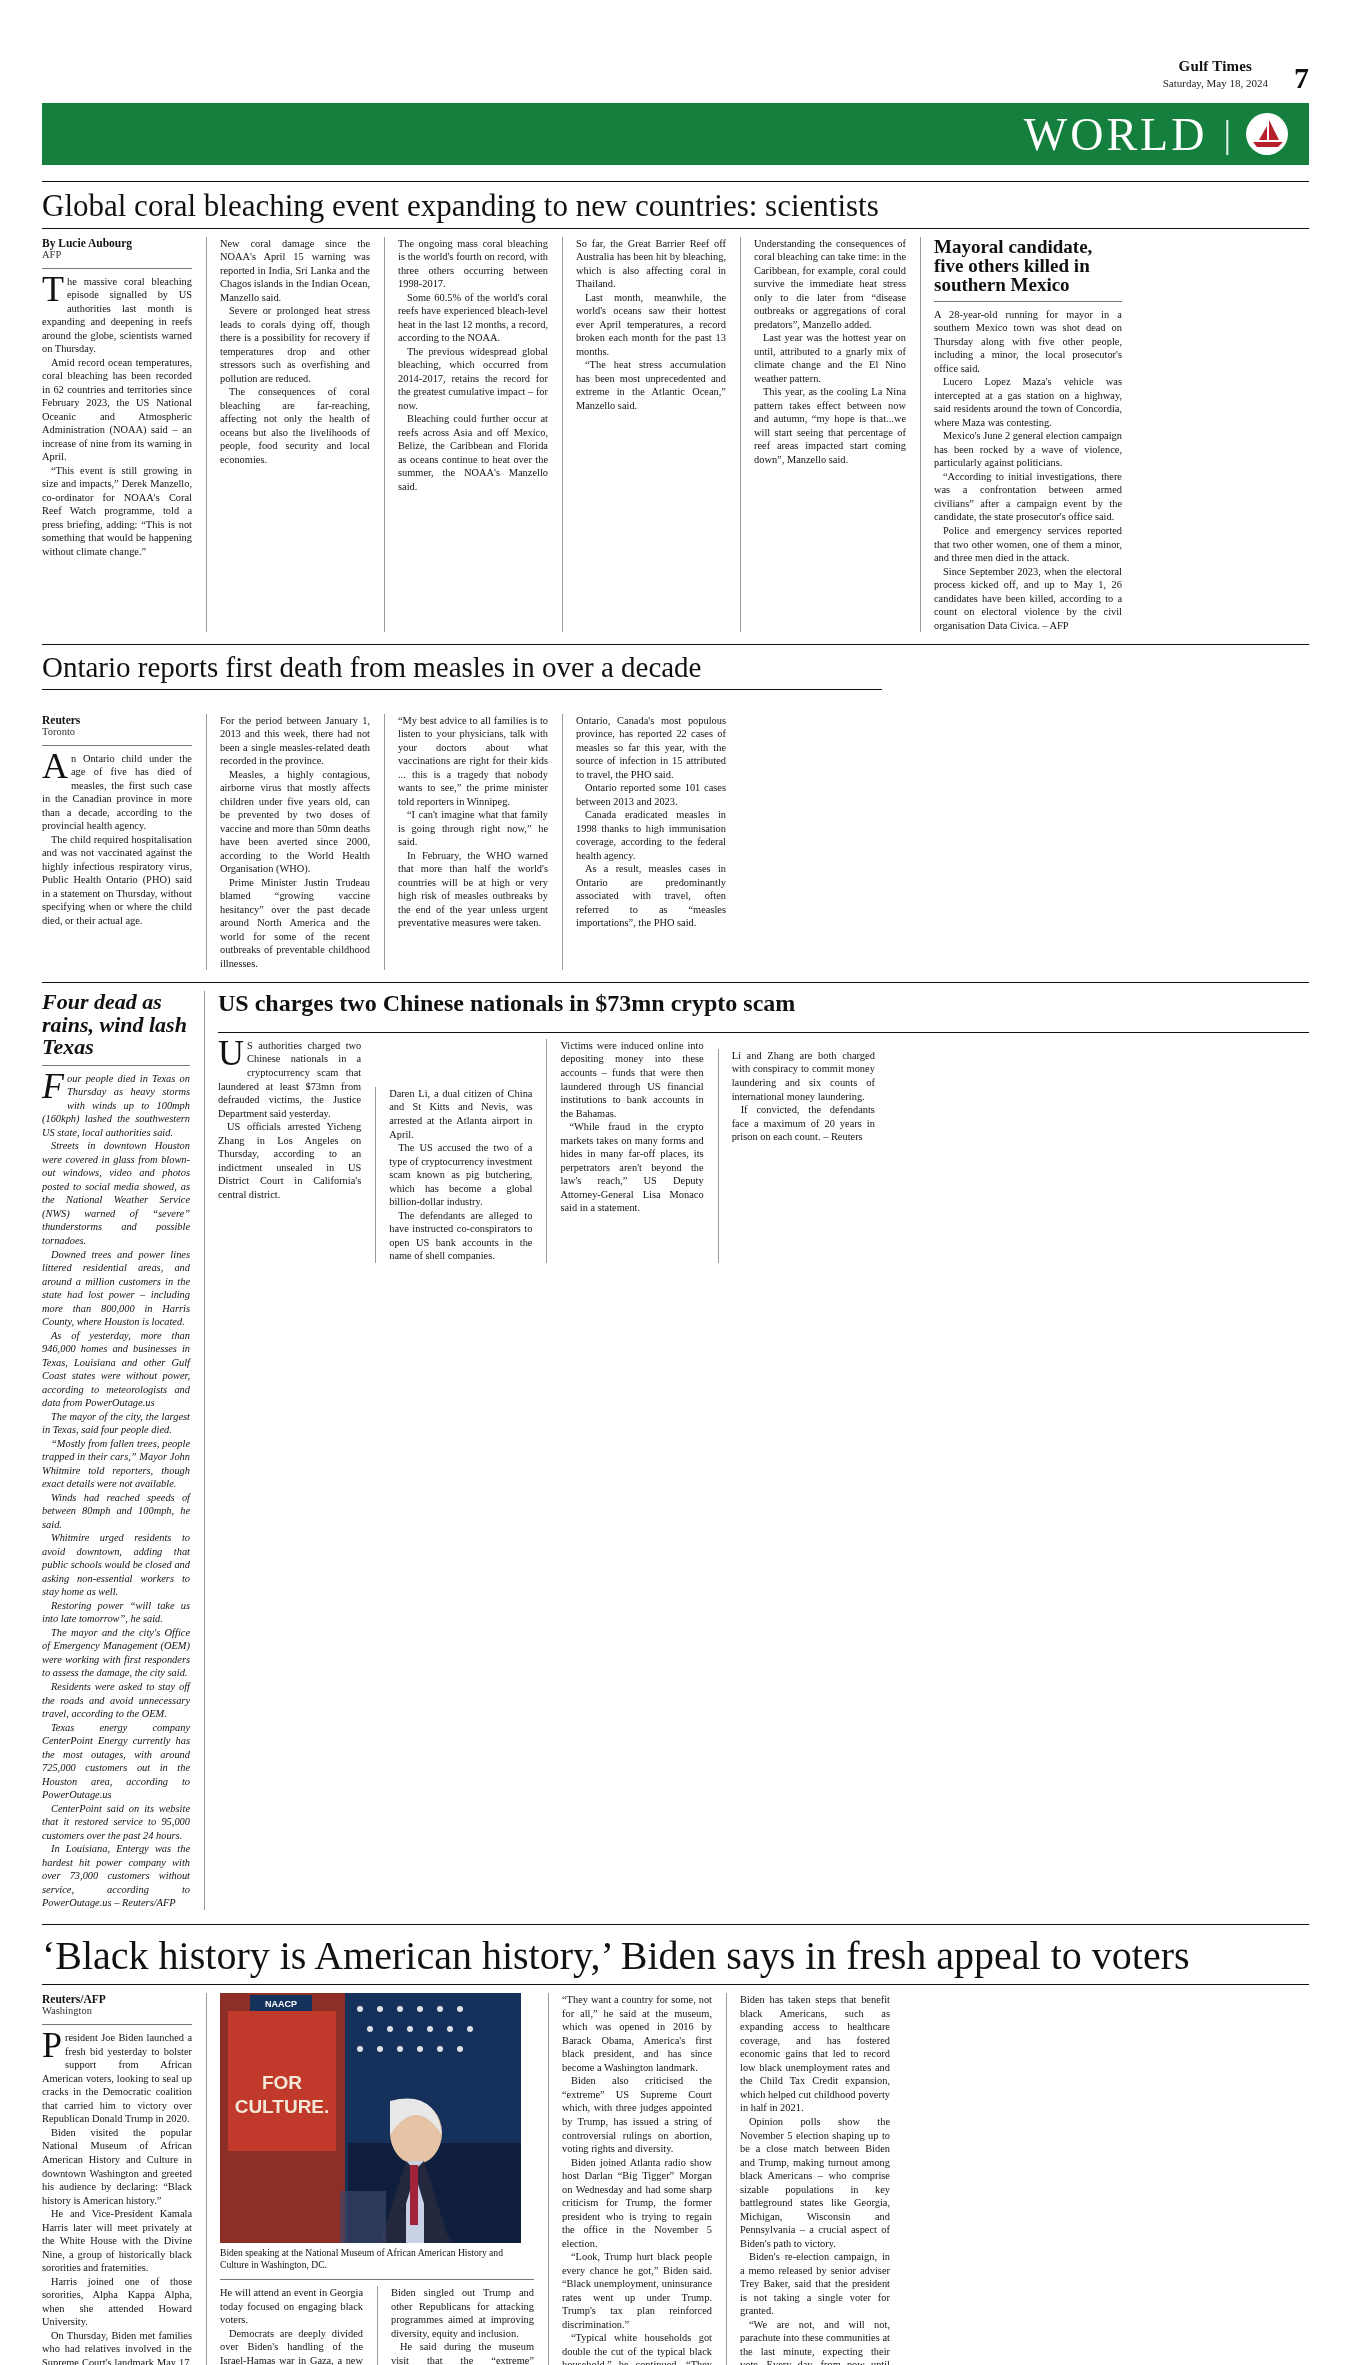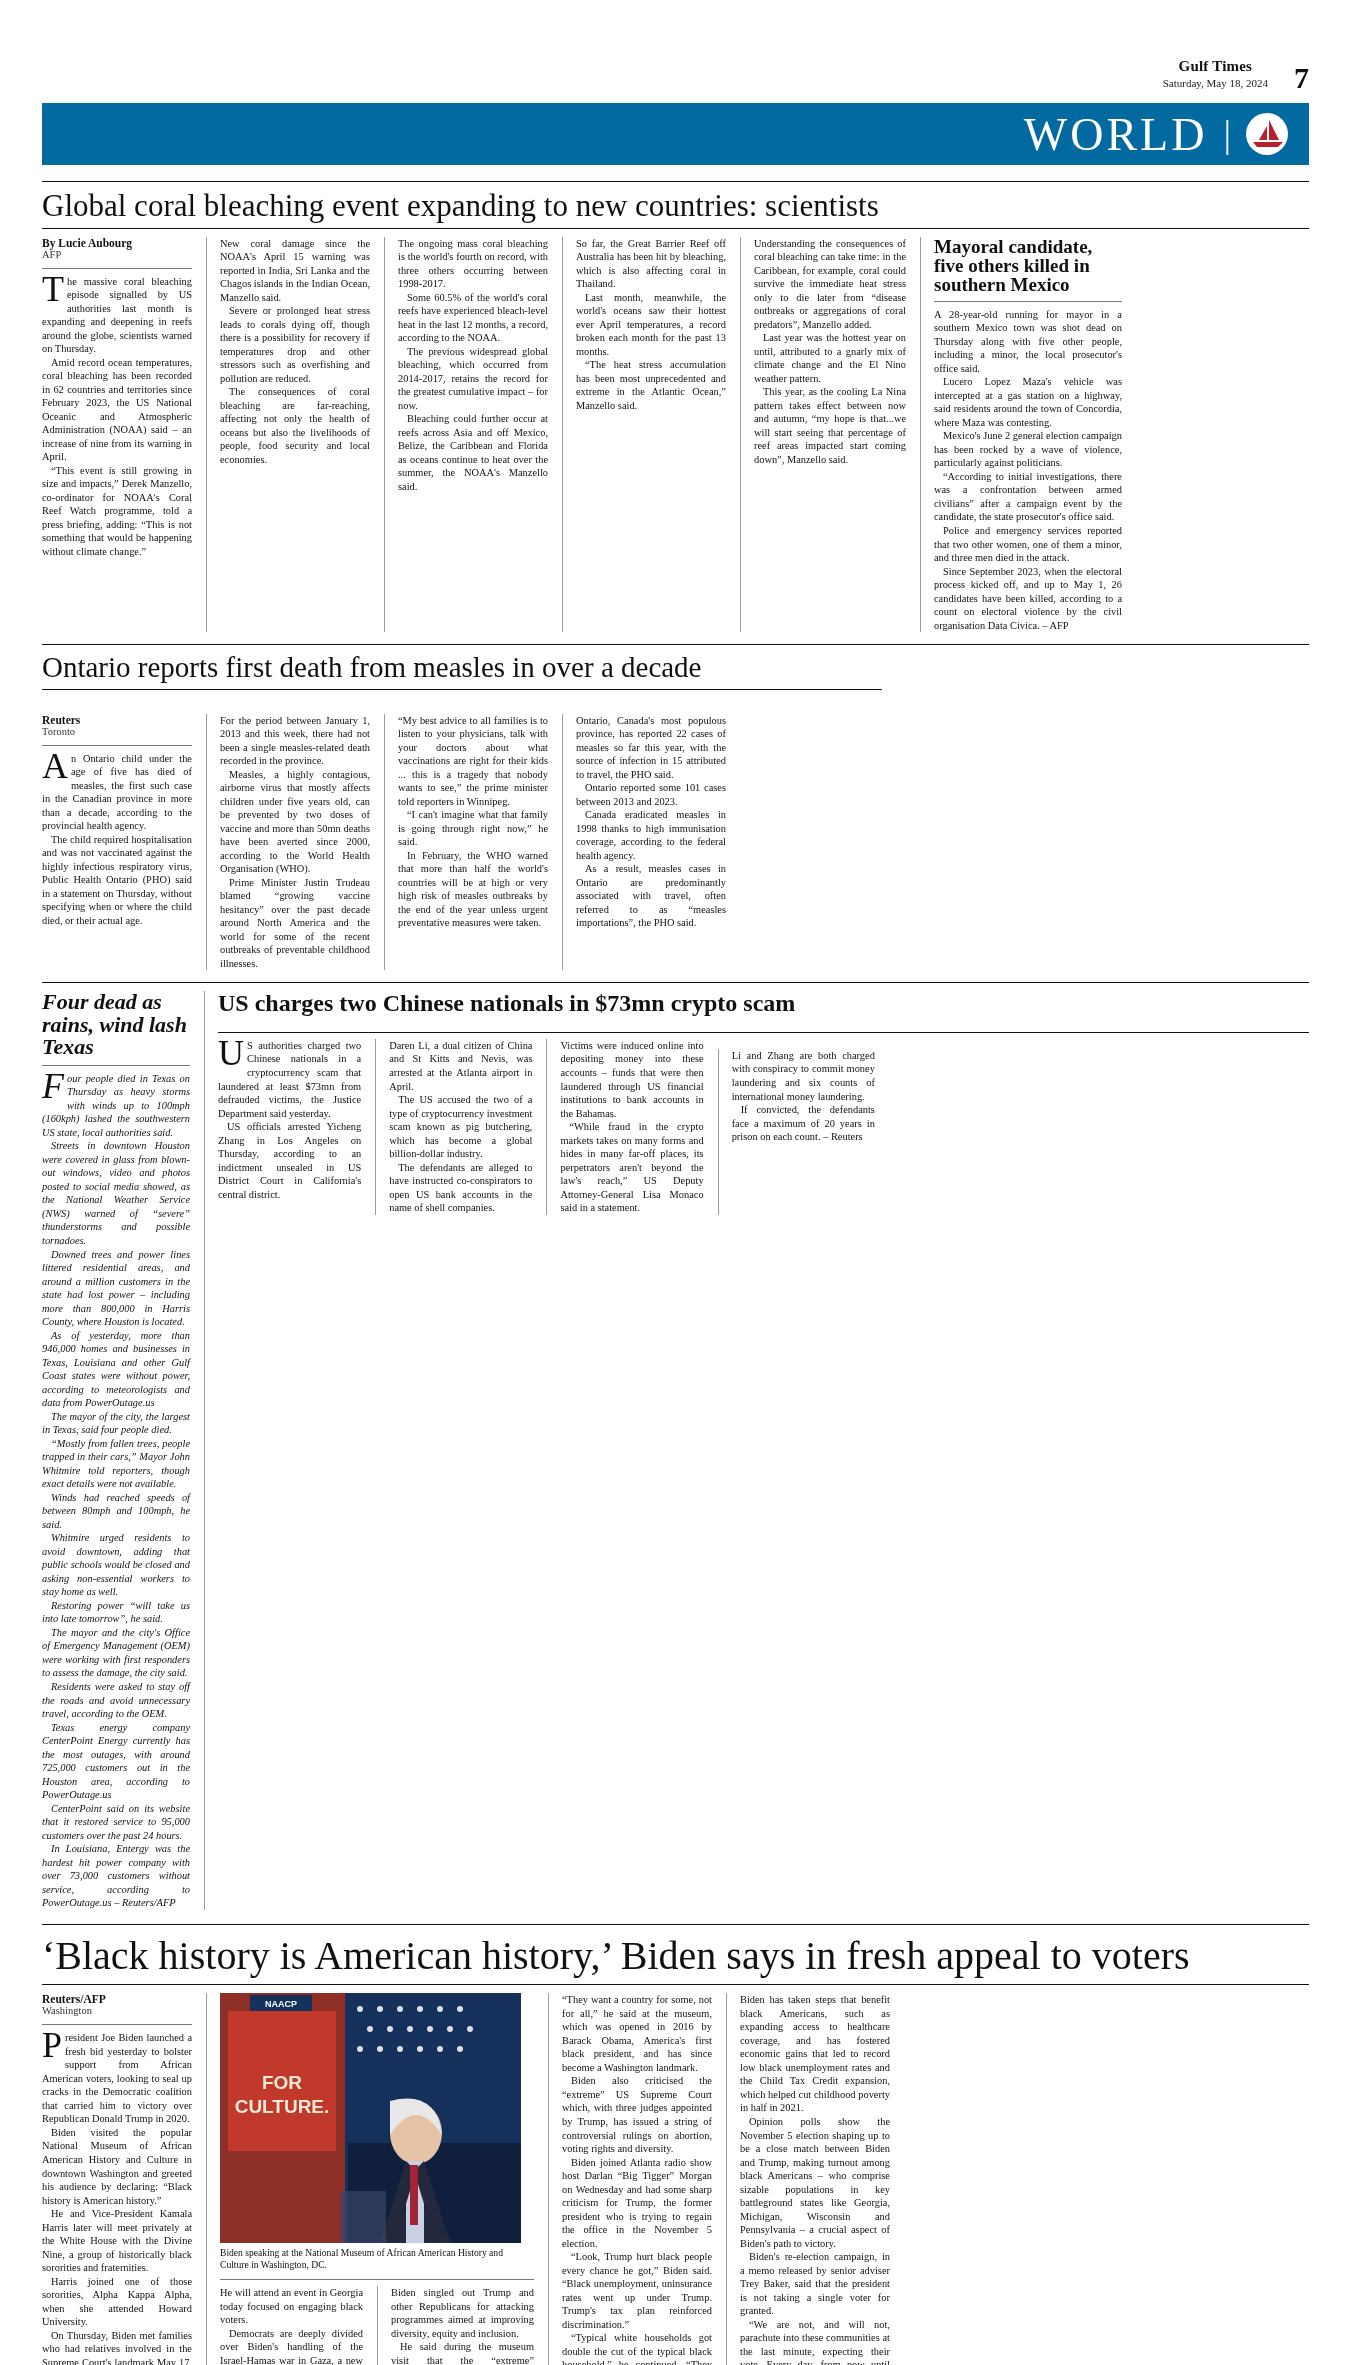--- a/index.html
+++ b/index.html
@@ -6,21 +6,21 @@
   body{width:1351px;height:2365px;font-family:"Liberation Serif", serif;color:#111;}
   .page{position:relative;width:1351px;height:2365px;box-sizing:border-box;padding:0 42px;}
 
   
   .masthead{display:flex;align-items:flex-end;justify-content:flex-end;padding-top:58px;}
   .mast-center{text-align:center;margin-right:26px;}
   .mast-title{font-size:15px;font-weight:bold;letter-spacing:.2px;font-family:"Liberation Serif",serif;}
   .mast-date{font-size:11px;margin-top:2px;color:#222;}
   .mast-page{font-size:30px;font-weight:bold;line-height:1;margin-bottom:-4px;}
 
-  .section-band{margin-top:14px;height:62px;background:#0369a1;display:flex;align-items:center;justify-content:flex-end;padding-right:20px;box-sizing:border-box;}
+  .section-band{margin-top:14px;height:62px;background:#15803d;display:flex;align-items:center;justify-content:flex-end;padding-right:20px;box-sizing:border-box;}
   .section-band .word{color:#fff;font-size:46px;letter-spacing:3px;font-family:"Liberation Serif",serif;font-weight:400;}
   .band-sep{color:#fff;font-size:38px;margin:0 14px 0 16px;opacity:.9;}
   .band-logo{width:44px;height:44px;}
 
   .rule{border-top:1px solid #111;}
   .rule-thin{border-top:1px solid #777;}
 
   
   .hl{font-family:"Liberation Serif",serif;font-weight:400;line-height:1.02;}
   .byline{font-weight:bold;font-size:11.5px;}
@@ -171,21 +171,21 @@
     </div>
 
     <div class="col vline" style="width:1091px;padding-left:13px;">
       <h3 class="hl" style="font-size:24px;font-weight:bold;margin:0 0 16px 0;">US charges two Chinese nationals in $73mn crypto scam</h3>
       <div class="rule" style="margin-bottom:6px;"></div>
       <div class="cols">
         <div class="col" style="width:150px;">
           <p class="body first dropcap">US authorities charged two Chinese nationals in a cryptocurrency scam that laundered at least $73mn from defrauded victims, the Justice Department said yesterday.</p>
           <p class="body">US officials arrested Yicheng Zhang in Los Angeles on Thursday, according to an indictment unsealed in US District Court in California's central district.</p>
         </div>
-        <div class="col vline" style="width:150px;padding-left:13px;">
+        <div class="col vline" style="width:150px;padding-left:13px;margin-top:48px;">
           <p class="body first">Daren Li, a dual citizen of China and St Kitts and Nevis, was arrested at the Atlanta airport in April.</p>
           <p class="body">The US accused the two of a type of cryptocurrency investment scam known as pig butchering, which has become a global billion-dollar industry.</p>
           <p class="body">The defendants are alleged to have instructed co-conspirators to open US bank accounts in the name of shell companies.</p>
         </div>
         <div class="col vline" style="width:150px;padding-left:13px;">
           <p class="body first">Victims were induced online into depositing money into these accounts – funds that were then laundered through US financial institutions to bank accounts in the Bahamas.</p>
           <p class="body">“While fraud in the crypto markets takes on many forms and hides in many far-off places, its perpetrators aren't beyond the law's reach,” US Deputy Attorney-General Lisa Monaco said in a statement.</p>
         </div>
         <div class="col vline" style="width:150px;padding-left:13px;margin-top:10px;">
           <p class="body first">Li and Zhang are both charged with conspiracy to commit money laundering and six counts of international money laundering.</p>

